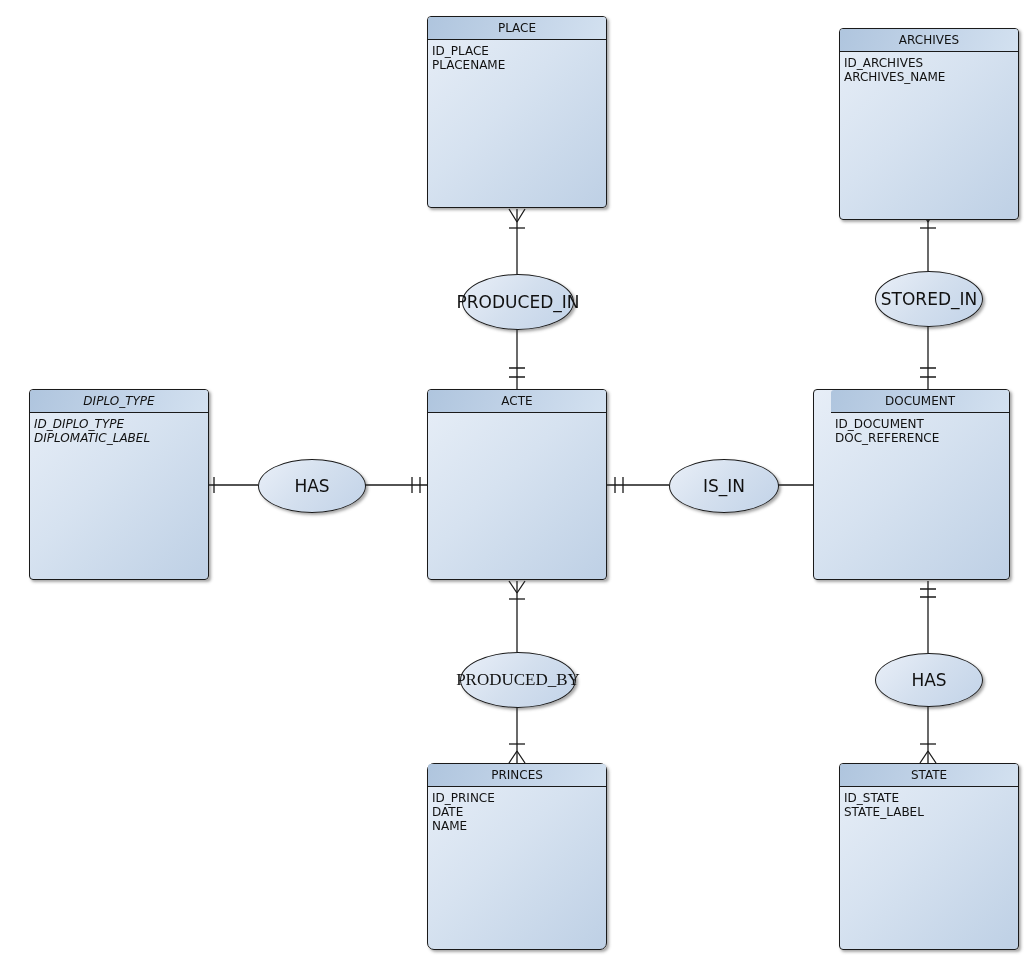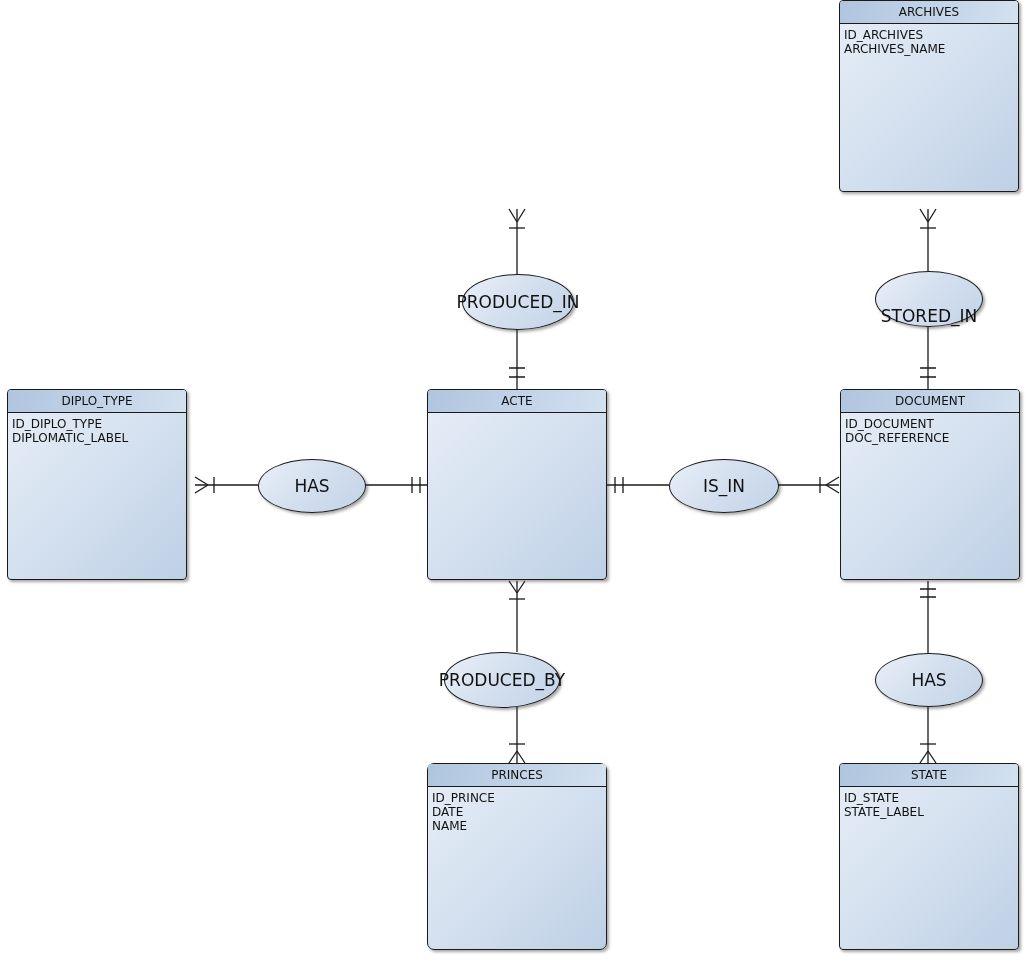--- a/index.html
+++ b/index.html
@@ -127,42 +127,49 @@
       <path d="M928 581 V653"></path>
       <path d="M920 589 H936 M920 597 H936"></path>
     </g>
     <g>
       <path d="M928 705 V763"></path>
       <path d="M920 744 H936"></path>
       <path d="M920 763 L928 751 M936 763 L928 751"></path>
     </g>
   </svg>
 
-
-  <div class="entity" style="left:839px; top:0; height:190px;">
+  <div class="entity" style="left:427px; top:16px; height:190px;">
+    <div class="entity-header">PLACE</div>
+    <div class="entity-body">
+      <div class="attr">ID_PLACE</div>
+      <div class="attr">PLACENAME</div>
+    </div>
+  </div>
+
+  <div class="entity" style="left:839px; top:28px; height:190px;">
     <div class="entity-header">ARCHIVES</div>
     <div class="entity-body">
       <div class="attr">ID_ARCHIVES</div>
       <div class="attr">ARCHIVES_NAME</div>
     </div>
   </div>
 
-  <div class="entity" style="left:7px; top:389px; height:189px;">
+  <div class="entity" style="left:29px; top:389px; height:189px;font-style:italic;">
     <div class="entity-header">DIPLO_TYPE</div>
     <div class="entity-body">
       <div class="attr">ID_DIPLO_TYPE</div>
       <div class="attr">DIPLOMATIC_LABEL</div>
     </div>
   </div>
 
   <div class="entity" style="left:427px; top:389px; height:189px;">
     <div class="entity-header">ACTE</div>
   </div>
 
-  <div class="entity" style="left:840px; top:389px; height:189px;">
+  <div class="entity" style="left:813px; top:389px; height:189px;padding-left:17px;">
     <div class="entity-header">DOCUMENT</div>
     <div class="entity-body">
       <div class="attr">ID_DOCUMENT</div>
       <div class="attr">DOC_REFERENCE</div>
     </div>
   </div>
 
   <div class="entity" style="left:427px; top:763px; height:185px;border-radius:7px;">
     <div class="entity-header">PRINCES</div>
     <div class="entity-body">
@@ -177,33 +184,33 @@
     <div class="entity-body">
       <div class="attr">ID_STATE</div>
       <div class="attr">STATE_LABEL</div>
     </div>
   </div>
 
   <div class="rel" style="left:462px; top:274px; width:110px; height:54px;">
     <span>PRODUCED_IN</span>
   </div>
 
-  <div class="rel" style="left:875px; top:271px; width:106px; height:54px;align-items:flex-end;">
+  <div class="rel" style="left:875px; top:271px; width:106px; height:54px;">
     <span>STORED_IN</span>
   </div>
 
   <div class="rel" style="left:258px; top:459px; width:106px; height:52px;">
     <span>HAS</span>
   </div>
 
   <div class="rel" style="left:669px; top:459px; width:108px; height:52px;">
     <span>IS_IN</span>
   </div>
 
-  <div class="rel" style="left:444px; top:652px; width:114px; height:54px;">
+  <div class="rel" style="left:460px; top:652px; width:114px; height:54px;font-family:Liberation Serif, serif;">
     <span>PRODUCED_BY</span>
   </div>
 
   <div class="rel" style="left:875px; top:653px; width:106px; height:52px;">
     <span>HAS</span>
   </div>
 
 </div>
 
 </body></html>

